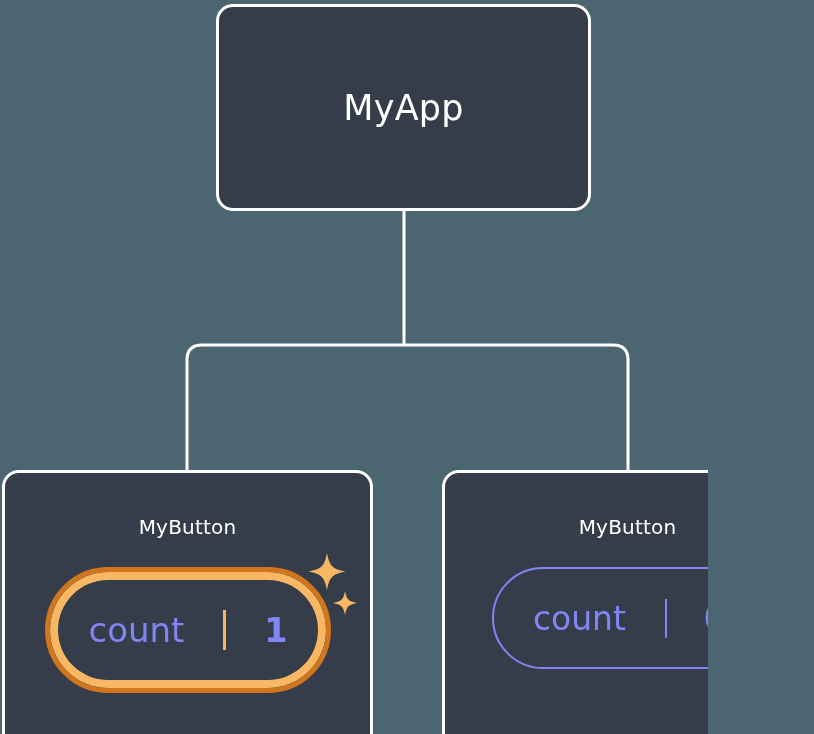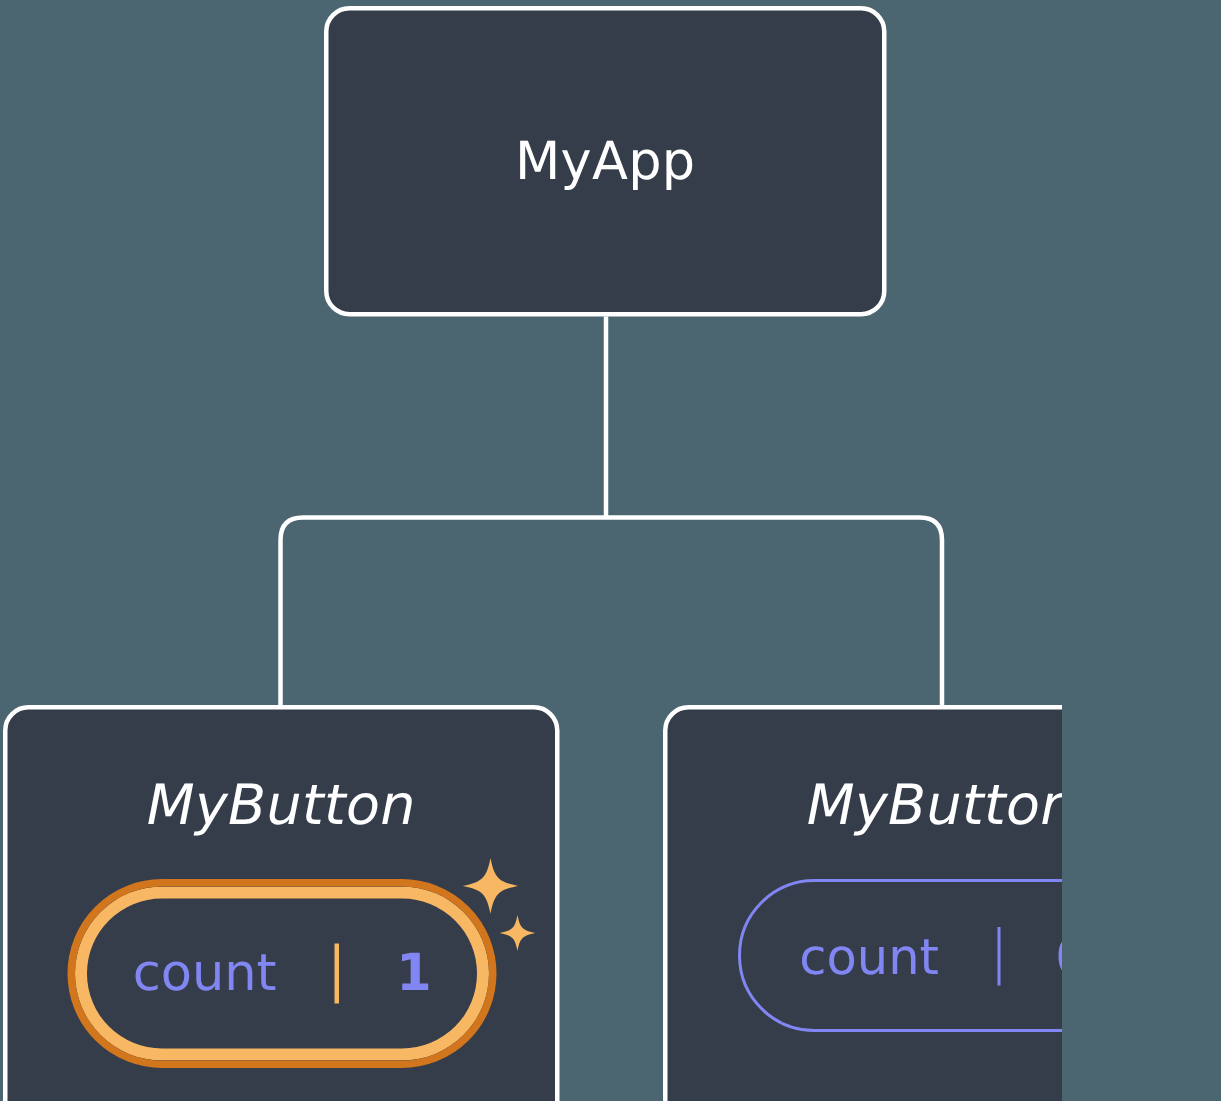--- a/index.html
+++ b/index.html
@@ -65,21 +65,21 @@
     padding-top: 42px;
   }
   #node-child-right {
     left: 442px;
     top: 470px;
     width: 371px;
     height: 282px;
     padding-top: 42px;
   }
   #node-child-left .node-title,
-  #node-child-right .node-title { font-size: 37px; font-style: italic; }
+  #node-child-right .node-title { font-size: 20px; }
 
   
   .state-wrap {
     position: relative;
     margin-top: 28px;
   }
   .state-pill {
     position: relative;
     box-sizing: border-box;
     display: flex;

